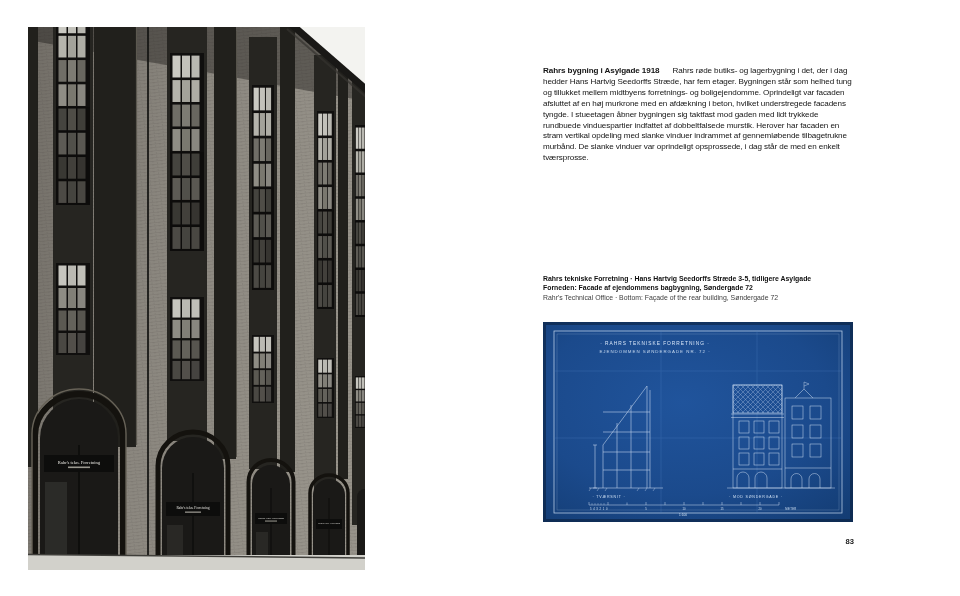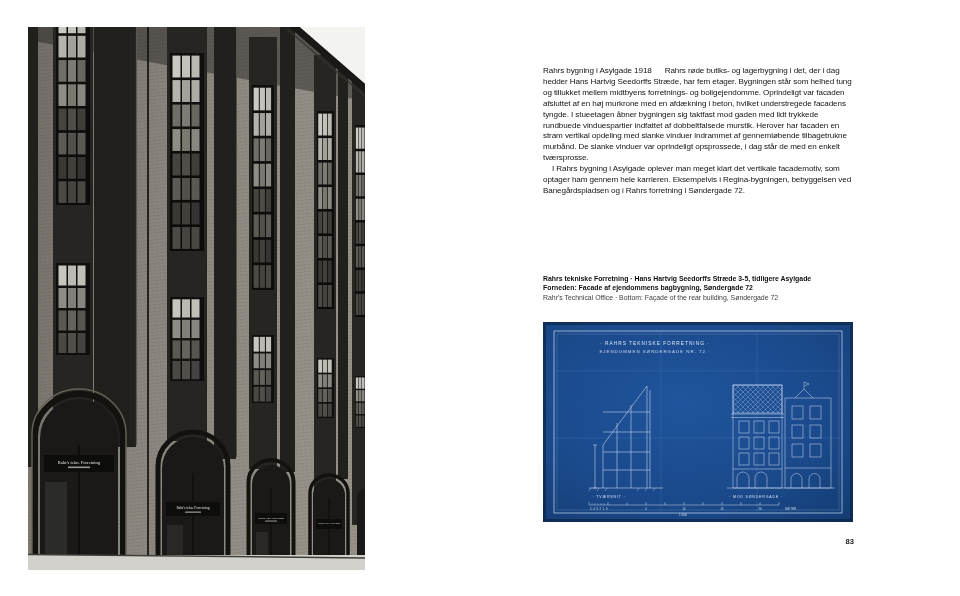--- a/index.html
+++ b/index.html
@@ -6,21 +6,21 @@
   .spread {
     position:relative; width:960px; height:596px; background:#ffffff; overflow:hidden;
     font-family:"Liberation Sans", sans-serif; color:#111;
   }
   .photo-wrap { position:absolute; left:28px; top:27px; width:337px; height:543px; }
   .photo-wrap svg { display:block; }
 
   .article { position:absolute; left:543px; top:66px; width:313px;
     font-size:8.1px; line-height:10.9px; letter-spacing:-0.1px; color:#141414; }
   .article p { margin:0; }
-  .runin { margin-right:13px; }
+  .runin { margin-right:13px;font-weight:bold; }
   .indent { text-indent:9px; }
 
   .caption { position:absolute; left:543px; top:274px; width:330px;
     font-size:6.9px; line-height:9.4px; color:#101010; }
   .caption .b { font-weight:bold; display:block; }
   .caption .lt { font-weight:normal; color:#3d3d3d; display:block; }
 
   .blueprint { position:absolute; left:543px; top:322px; width:310px; height:200px; }
   .blueprint svg { display:block; }
 
@@ -180,21 +180,20 @@
       <g>
         <polygon points="267,0 337,0 337,61" fill="#f3f3f0"></polygon>
         <line x1="263" y1="-3" x2="340" y2="64" stroke="#191816" stroke-width="7"></line>
         <line x1="259" y1="2" x2="338" y2="70" stroke="#35332f" stroke-width="2" opacity="0.7"></line>
       </g>
     </svg>
   </div>
 
   <div class="article">
     <p class="para"><span class="runin">Rahrs bygning i Asylgade 1918</span><span>Rahrs røde butiks- og lagerbygning i det, der i dag hedder Hans Hartvig Seedorffs Stræde, har fem etager. Bygningen står som helhed tung og tillukket mellem midtbyens forretnings- og boligejendomme. Oprindeligt var facaden afsluttet af en høj murkrone med en afdækning i beton, hvilket understregede facadens tyngde. I stueetagen åbner bygningen sig taktfast mod gaden med lidt trykkede rundbuede vinduespartier indfattet af dobbeltfalsede murstik. Herover har facaden en stram vertikal opdeling med slanke vinduer indrammet af gennemløbende tilbagetrukne murbånd. De slanke vinduer var oprindeligt opsprossede, i dag står de med en enkelt tværsprosse.</span></p>
-    <p class="para indent">I Rahrs bygning i Asylgade oplever man meget klart det vertikale facademotiv, som optager ham gennem hele karrieren. Eksempelvis i Regina-bygningen, bebyggelsen ved Banegårdspladsen og i Rahrs forretning i Søndergade 72.</p>
   </div>
 
   <div class="caption">
     <span class="b">Rahrs tekniske Forretning · Hans Hartvig Seedorffs Stræde 3-5, tidligere Asylgade</span>
     <span class="b">Forneden: Facade af ejendommens bagbygning, Søndergade 72</span>
     <span class="lt">Rahr's Technical Office · Bottom: Façade of the rear building, Søndergade 72</span>
   </div>
 
   <div class="blueprint">
     <svg width="310" height="200" viewBox="0 0 310 200" xmlns="http://www.w3.org/2000/svg">

